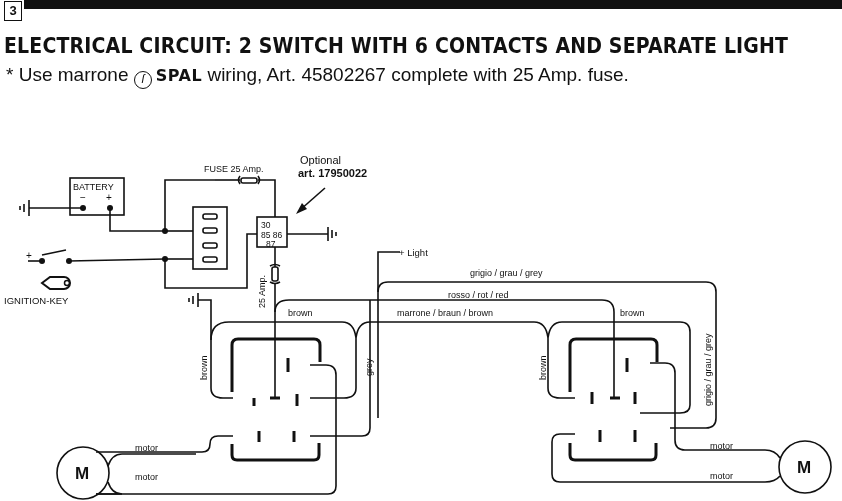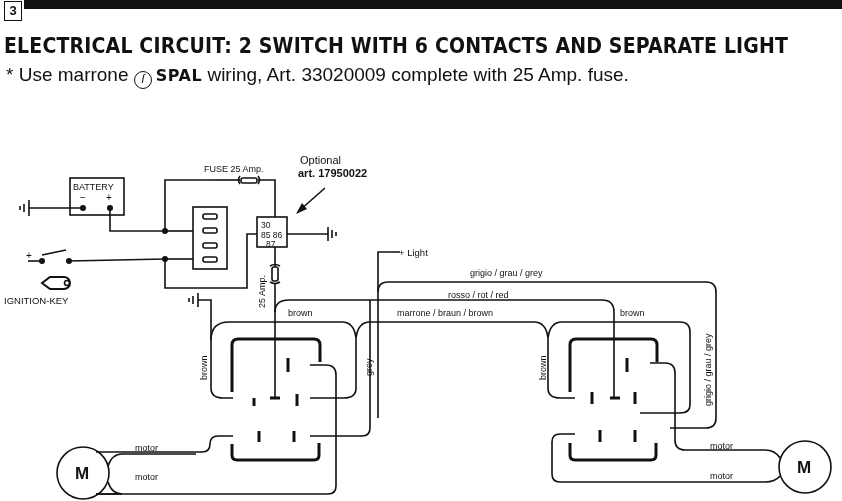--- a/index.html
+++ b/index.html
@@ -17,21 +17,21 @@
 </style>
 </head>
 <body>
 
 <div class="topbar"></div>
 <div class="page-num">3</div>
 <div class="title">ELECTRICAL CIRCUIT: 2 SWITCH WITH 6 CONTACTS AND SEPARATE LIGHT</div>
 <div class="note">
   <span>*  Use marrone</span>
   <span class="logo-circle">ſ</span><span class="brand">SPAL</span>
-  <span>wiring, Art. 33020009 complete with 25 Amp. fuse.</span>
+  <span>wiring, Art. 45802267 complete with 25 Amp. fuse.</span>
 </div>
 
 <svg width="842" height="501" viewBox="0 0 842 501">
 
   <g>
     <rect class="w" x="70" y="178" width="54" height="37"></rect>
     <text x="73" y="190" font-size="9">BATTERY</text>
     <text x="80" y="201" font-size="10">−</text>
     <text x="106" y="201" font-size="10">+</text>
     <circle cx="83" cy="208" r="3" fill="#111"></circle>

